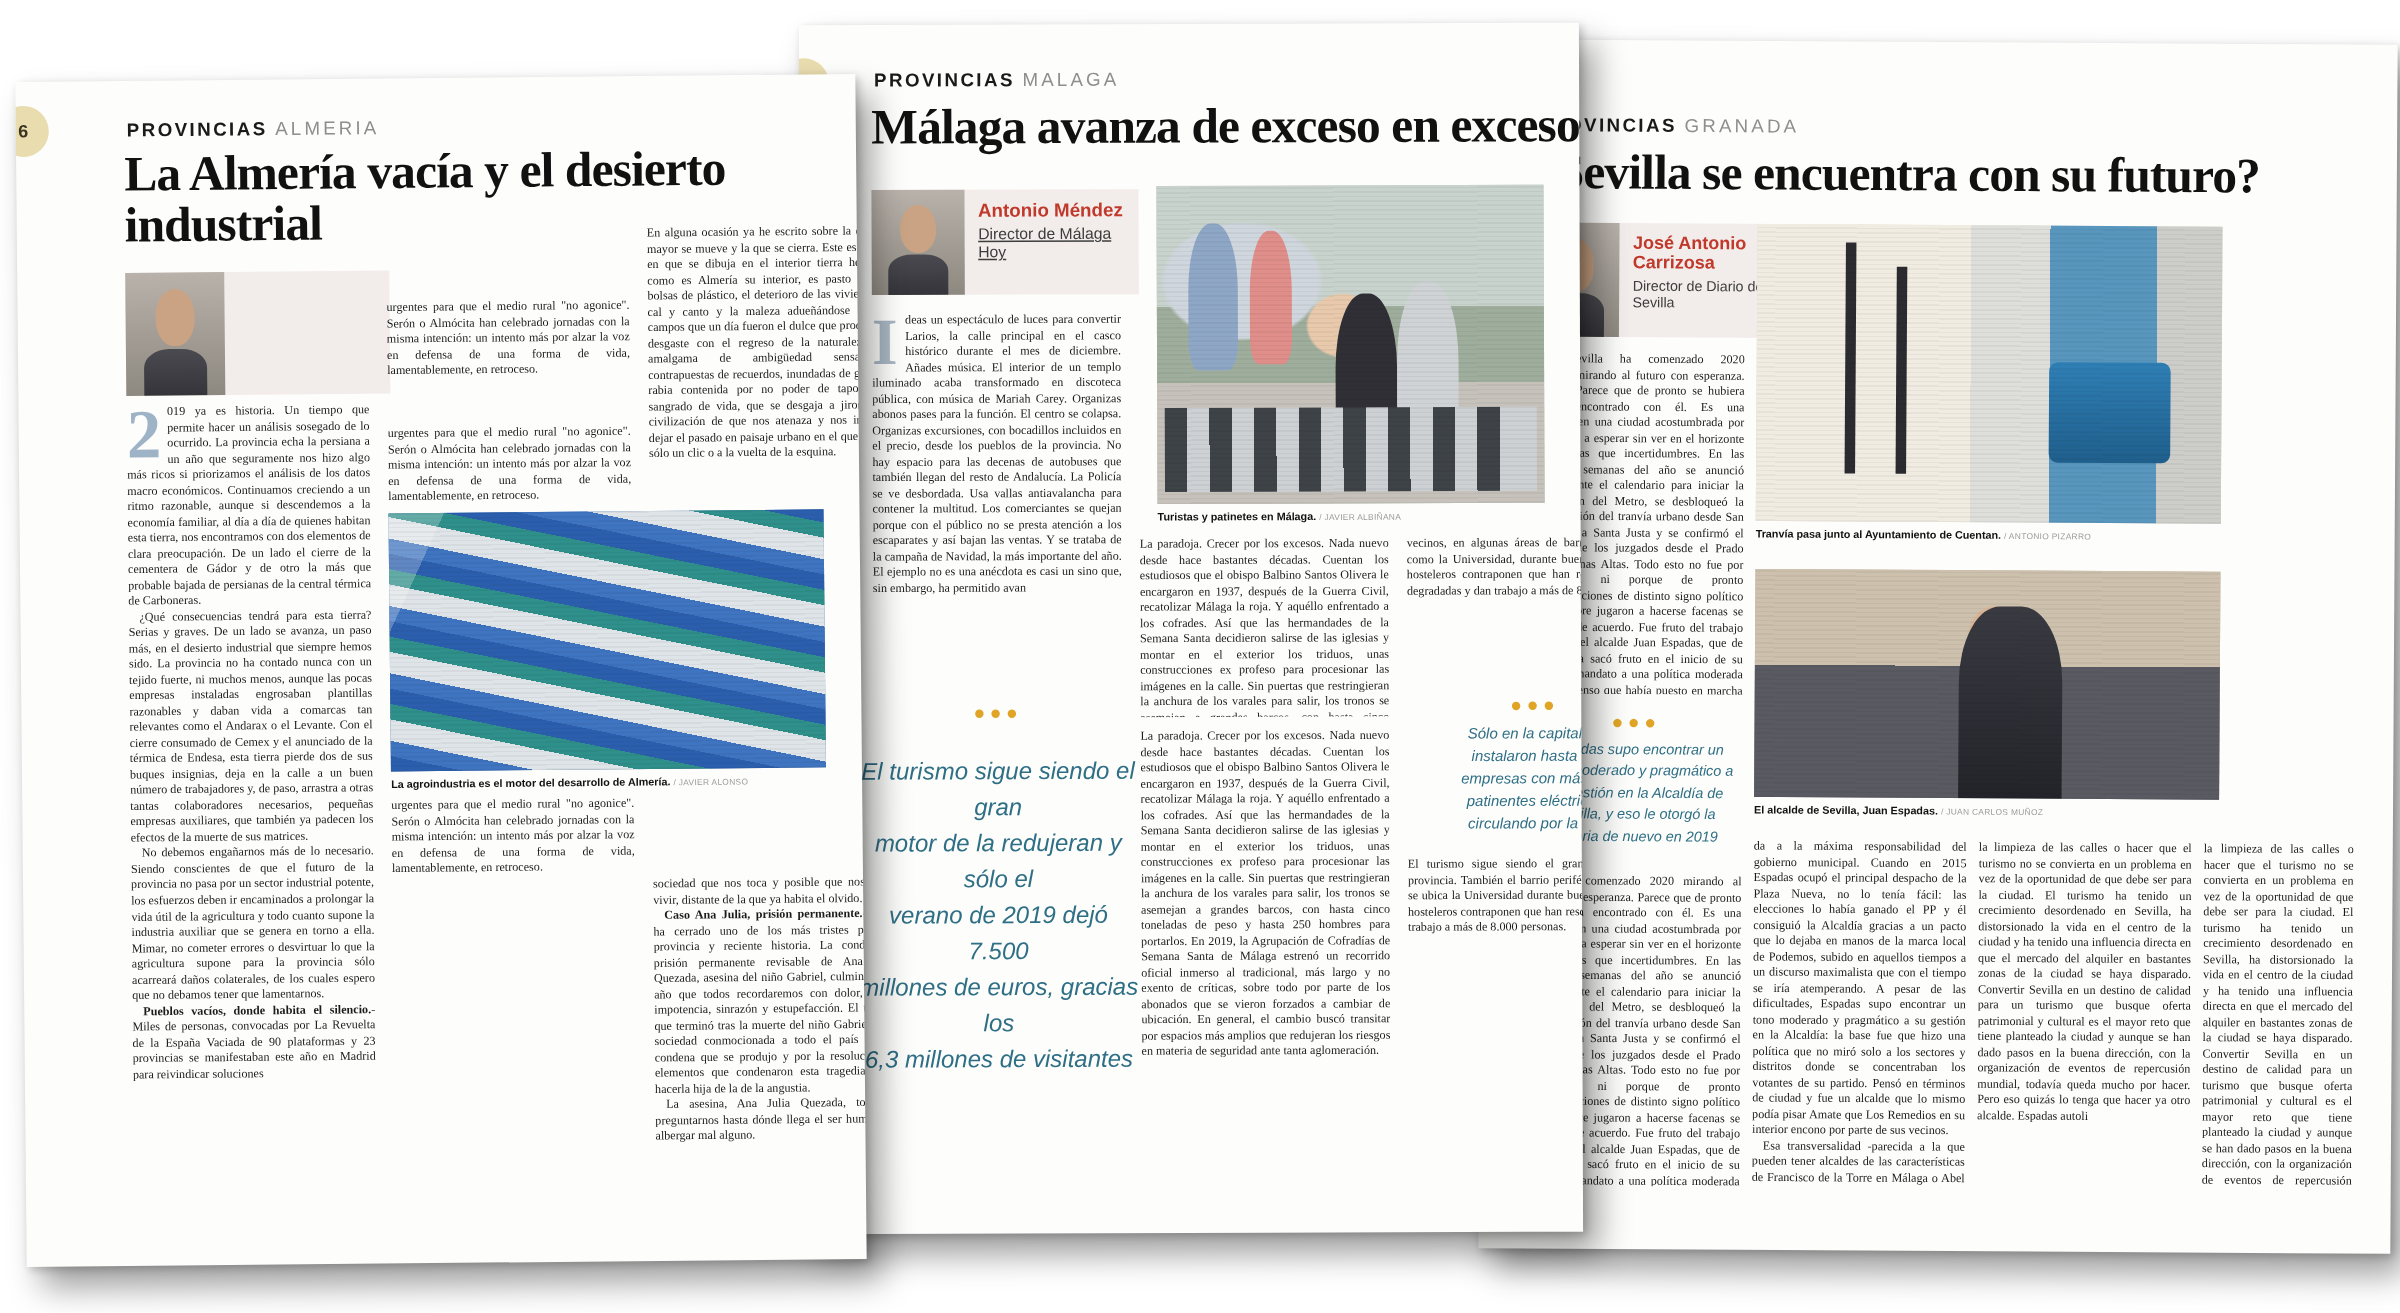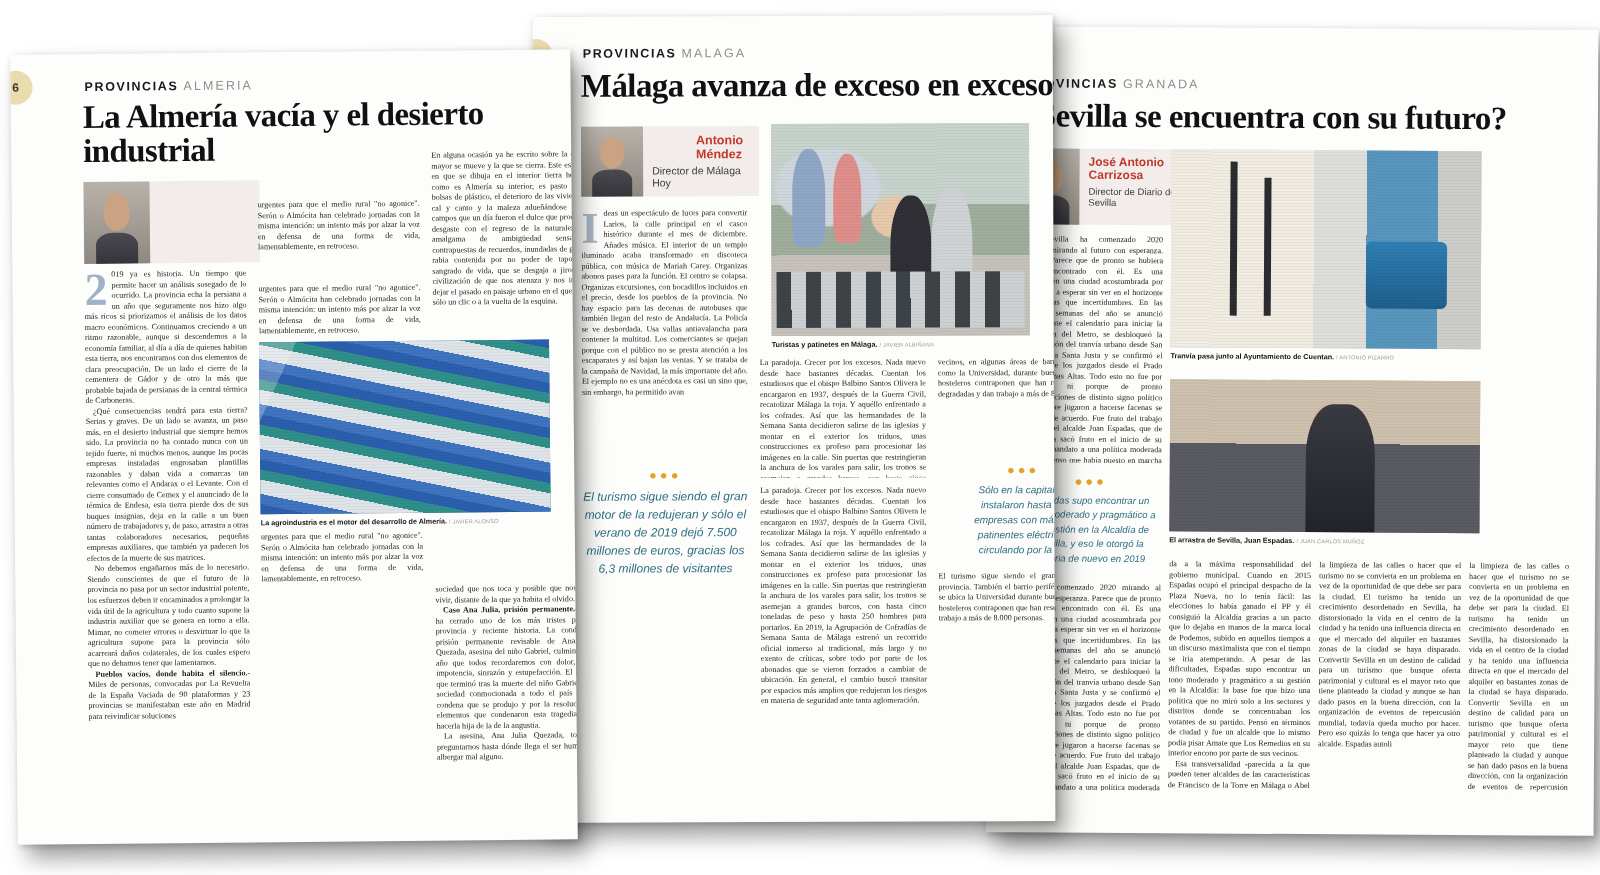--- a/index.html
+++ b/index.html
@@ -227,22 +227,22 @@
       <div class="masthead" style="position:absolute;left:50px;top:30px;">
         <span>PROVINCIAS</span>
         <span class="section">MALAGA</span>
       </div>
 
       <h1 class="headline" style="position:absolute;left:48px;top:52px;width:700px;font-size:33px;margin:0;white-space:nowrap;">Málaga avanza de exceso en exceso</h1>
 
       <div class="byline" style="position:absolute;left:48px;top:110px;width:178px;height:70px;">
         <div class="photo" style="width:62px;"></div>
         <div class="meta">
-          <div class="name" style="font-size:12.5px;margin-left:44px;">Antonio Méndez</div>
-          <div class="role" style="font-size:10.5px;margin-top:3px;">Director de Málaga Hoy</div>
+          <div class="name" style="font-size:12.5px;">Antonio Méndez</div>
+          <div class="role" style="font-size:10.5px;margin-top:3px;text-decoration:underline;">Director de Málaga Hoy</div>
         </div>
       </div>
 
       <div class="photo-block img-street" style="position:absolute;left:238px;top:108px;width:258px;height:212px;">
         <div class="fig-people" style="left:8%;top:12%;width:13%;height:46%;background:#8fa7c6;"></div>
         <div class="fig-people" style="left:24%;top:14%;width:11%;height:42%;background:#e08e8a;"></div>
         <div class="fig-people" style="left:46%;top:34%;width:16%;height:52%;background:#2f2f35;"></div>
         <div class="fig-people" style="left:62%;top:30%;width:16%;height:56%;background:#cfd3d6;"></div>
         <div class="fig-people" style="left:2%;top:70%;width:96%;height:26%;background:linear-gradient(90deg,#3e4348 0 6%,#cdd1d4 6% 12%,#3e4348 12% 18%,#cdd1d4 18% 24%,#3e4348 24% 30%,#cdd1d4 30% 36%,#3e4348 36% 42%,#cdd1d4 42% 48%,#3e4348 48% 54%,#cdd1d4 54% 60%,#3e4348 60% 66%,#cdd1d4 66% 72%,#3e4348 72% 78%,#cdd1d4 78% 84%,#3e4348 84% 90%,#cdd1d4 90% 100%);border-radius:0;"></div>
         <div class="img-noise"></div>
@@ -256,21 +256,21 @@
         <span class="dropcap grey" style="font-size:44px;margin:2px 5px 0 0;">I</span>
         <p class="noindent">deas un espectáculo de luces para convertir Larios, la calle principal en el casco histórico durante el mes de diciembre. Añades música. El interior de un templo iluminado acaba transformado en discoteca pública, con música de Mariah Carey. Organizas abonos pases para la función. El centro se colapsa. Organizas excursiones, con bocadillos incluidos en el precio, desde los pueblos de la provincia. No hay espacio para las decenas de autobuses que también llegan del resto de Andalucía. La Policía se ve desbordada. Usa vallas antiavalancha para contener la multitud. Los comerciantes se quejan porque con el público no se presta atención a los escaparates y así bajan las ventas. Y se trataba de la campaña de Navidad, la más importante del año. El ejemplo no es una anécdota es casi un sino que, sin embargo, ha permitido avan</p>
       </div>
 
       <div class="col" style="position:absolute;left:226px;top:342px;width:166px;height:120px;font-size:8.1px;line-height:1.3;overflow:hidden;">
         <p class="noindent">La paradoja. Crecer por los excesos. Nada nuevo desde hace bastantes décadas. Cuentan los estudiosos que el obispo Balbino Santos Olivera le encargaron en 1937, después de la Guerra Civil, recatolizar Málaga la roja. Y aquéllo enfrentado a los cofrades. Así que las hermandades de la Semana Santa decidieron salirse de las iglesias y montar en el exterior los triduos, unas construcciones ex profeso para procesionar las imágenes en la calle. Sin puertas que restringieran la anchura de los varales para salir, los tronos se asemejan a grandes barcos, con hasta cinco toneladas de peso y hasta 250 hombres para portarlos. En 2019, la Agrupación de Cofradías de Semana Santa de Málaga estrenó un recorrido oficial inmerso al tradicional, más largo y no exento de críticas, sobre todo por parte de los abonados que se vieron forzados a cambiar de ubicación. En general, el cambio buscó transitar por espacios más amplios que redujeran los riesgos en materia de seguridad ante tanta aglomeración.</p>
       </div>
 
       <div class="pullquote" style="position:absolute;left:38px;top:452px;width:186px;">
         <div class="dots" style="font-size:13px;">●●●</div>
-        <div class="pq-text" style="font-size:12px;line-height:1.5;margin-top:6px;">
+        <div class="pq-text" style="font-size:16px;line-height:1.5;margin-top:22px;">
           <div>El turismo sigue siendo el gran</div>
           <div>motor de la redujeran y sólo el</div>
           <div>verano de 2019 dejó 7.500</div>
           <div>millones de euros, gracias  los</div>
           <div>6,3 millones de visitantes</div>
         </div>
       </div>
 
       <div class="col" style="position:absolute;left:226px;top:470px;width:166px;height:286px;font-size:8.1px;line-height:1.3;overflow:hidden;">
         <p class="noindent">La paradoja. Crecer por los excesos. Nada nuevo desde hace bastantes décadas. Cuentan los estudiosos que el obispo Balbino Santos Olivera le encargaron en 1937, después de la Guerra Civil, recatolizar Málaga la roja. Y aquéllo enfrentado a los cofrades. Así que las hermandades de la Semana Santa decidieron salirse de las iglesias y montar en el exterior los triduos, unas construcciones ex profeso para procesionar las imágenes en la calle. Sin puertas que restringieran la anchura de los varales para salir, los tronos se asemejan a grandes barcos, con hasta cinco toneladas de peso y hasta 250 hombres para portarlos. En 2019, la Agrupación de Cofradías de Semana Santa de Málaga estrenó un recorrido oficial inmerso al tradicional, más largo y no exento de críticas, sobre todo por parte de los abonados que se vieron forzados a cambiar de ubicación. En general, el cambio buscó transitar por espacios más amplios que redujeran los riesgos en materia de seguridad ante tanta aglomeración.</p>
@@ -328,21 +328,21 @@
       <div class="caption" style="position:absolute;left:182px;top:324px;width:320px;font-size:7.2px;">
         <span>Tranvía pasa junto al Ayuntamiento de Cuentan.</span>
         <span class="credit" style="font-size:5.6px;">/ ANTONIO PIZARRO</span>
       </div>
 
       <div class="photo-block img-espadas" style="position:absolute;left:182px;top:352px;width:310px;height:152px;">
         <div class="fig-people" style="left:44%;top:16%;width:22%;height:84%;background:linear-gradient(#3a3a42,#23232a);border-radius:40% 40% 0 0;"></div>
         <div class="img-noise"></div>
       </div>
       <div class="caption" style="position:absolute;left:182px;top:508px;width:320px;font-size:7.2px;">
-        <span>El arrastra de Sevilla, Juan Espadas.</span>
+        <span>El alcalde de Sevilla, Juan Espadas.</span>
         <span class="credit" style="font-size:5.6px;">/ JUAN CARLOS MUÑOZ</span>
       </div>
 
       <div class="col" style="position:absolute;left:32px;top:208px;width:142px;height:228px;font-size:8.1px;line-height:1.3;overflow:hidden;">
         <span class="dropcap grey" style="font-size:44px;margin:2px 5px 0 0;">S</span>
         <p class="noindent">evilla ha comenzado 2020 mirando al futuro con esperanza. Parece que de pronto se hubiera encontrado con él. Es una novedad en una ciudad acostumbrada por la historia a esperar sin ver en el horizonte otras cosas que incertidumbres. En las primeras semanas del año se anunció formalmente el calendario para iniciar la ampliación del Metro, se desbloqueó la prolongación del tranvía urbano desde San Bernardo a Santa Justa y se confirmó el traslado de los juzgados desde el Prado hasta Palmas Altas. Todo esto no fue por casualidad ni porque de pronto administraciones de distinto signo político que siempre jugaron a hacerse facenas se pusieran de acuerdo. Fue fruto del trabajo de años del alcalde Juan Espadas, que de esta forma sacó fruto en el inicio de su segundo mandato a una política moderada y de consenso que había puesto en marcha a su llegada</p>
       </div>
 
       <div class="pullquote" style="position:absolute;left:14px;top:448px;width:178px;">
         <div class="dots" style="font-size:13px;">●●●</div>

